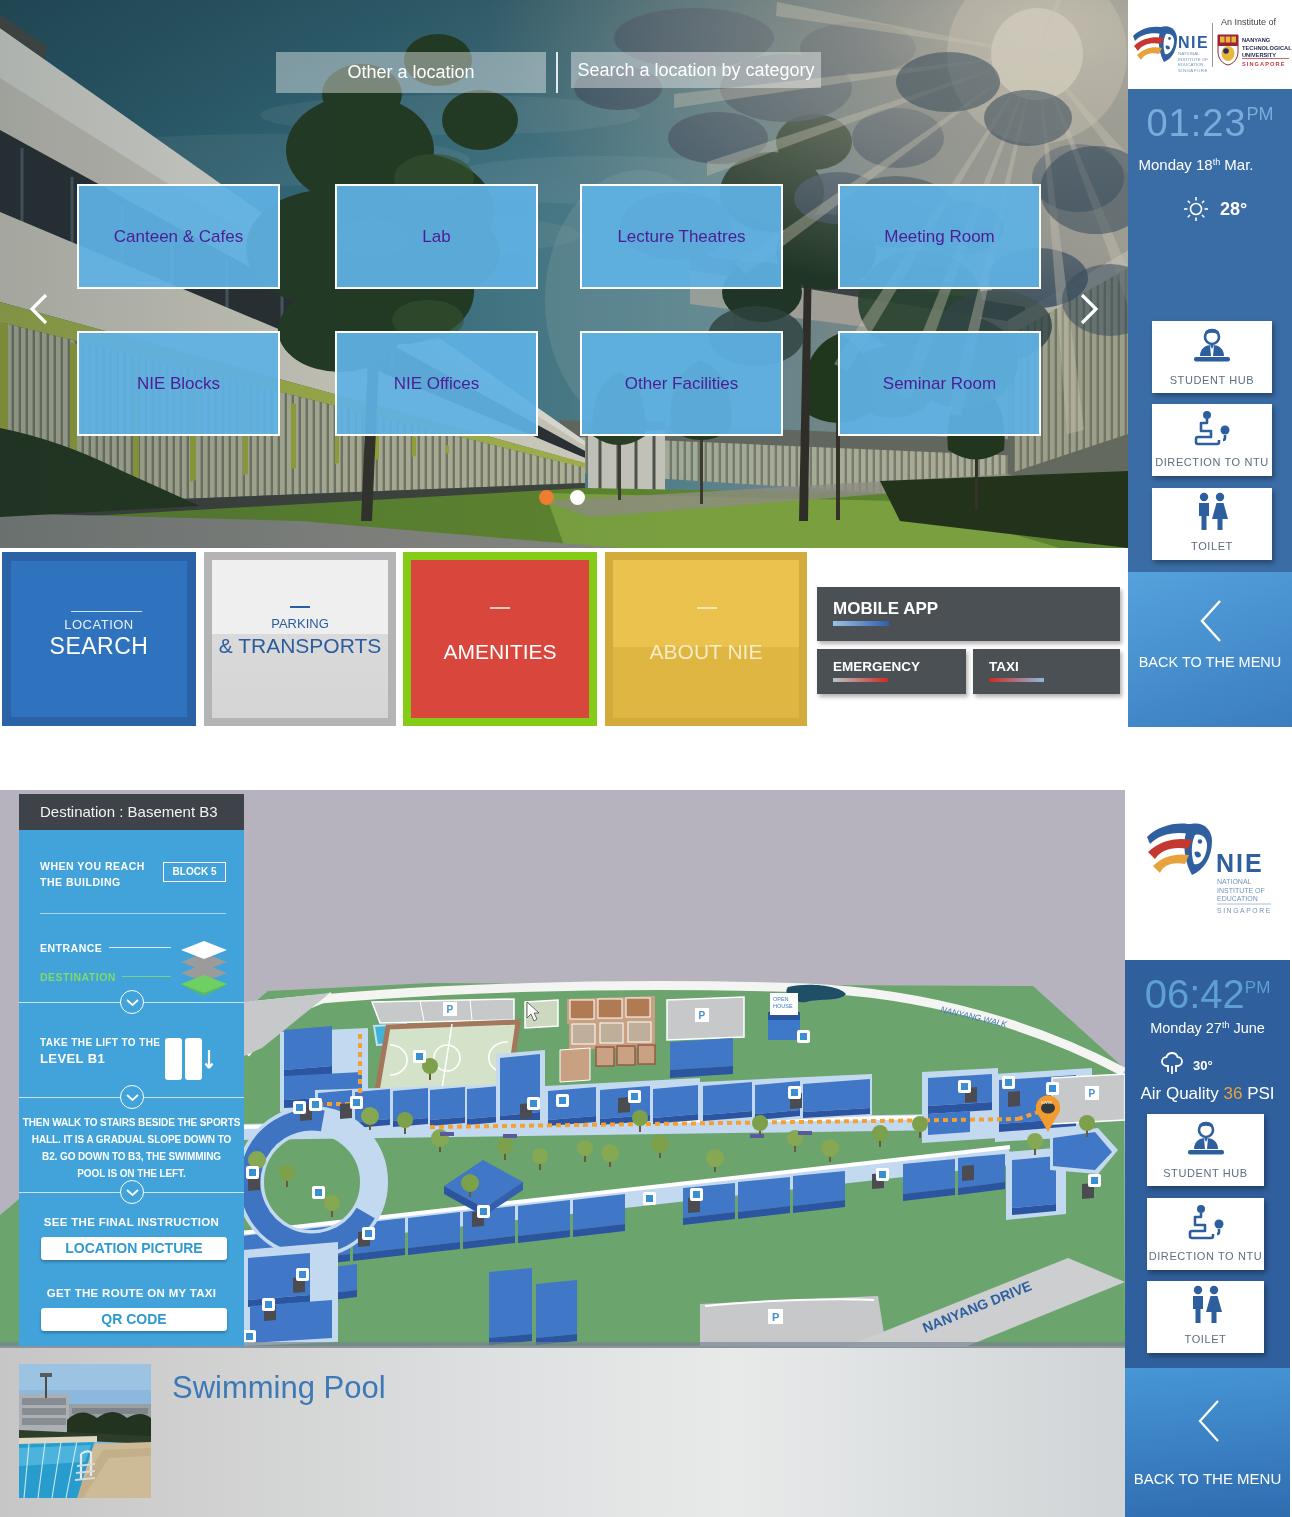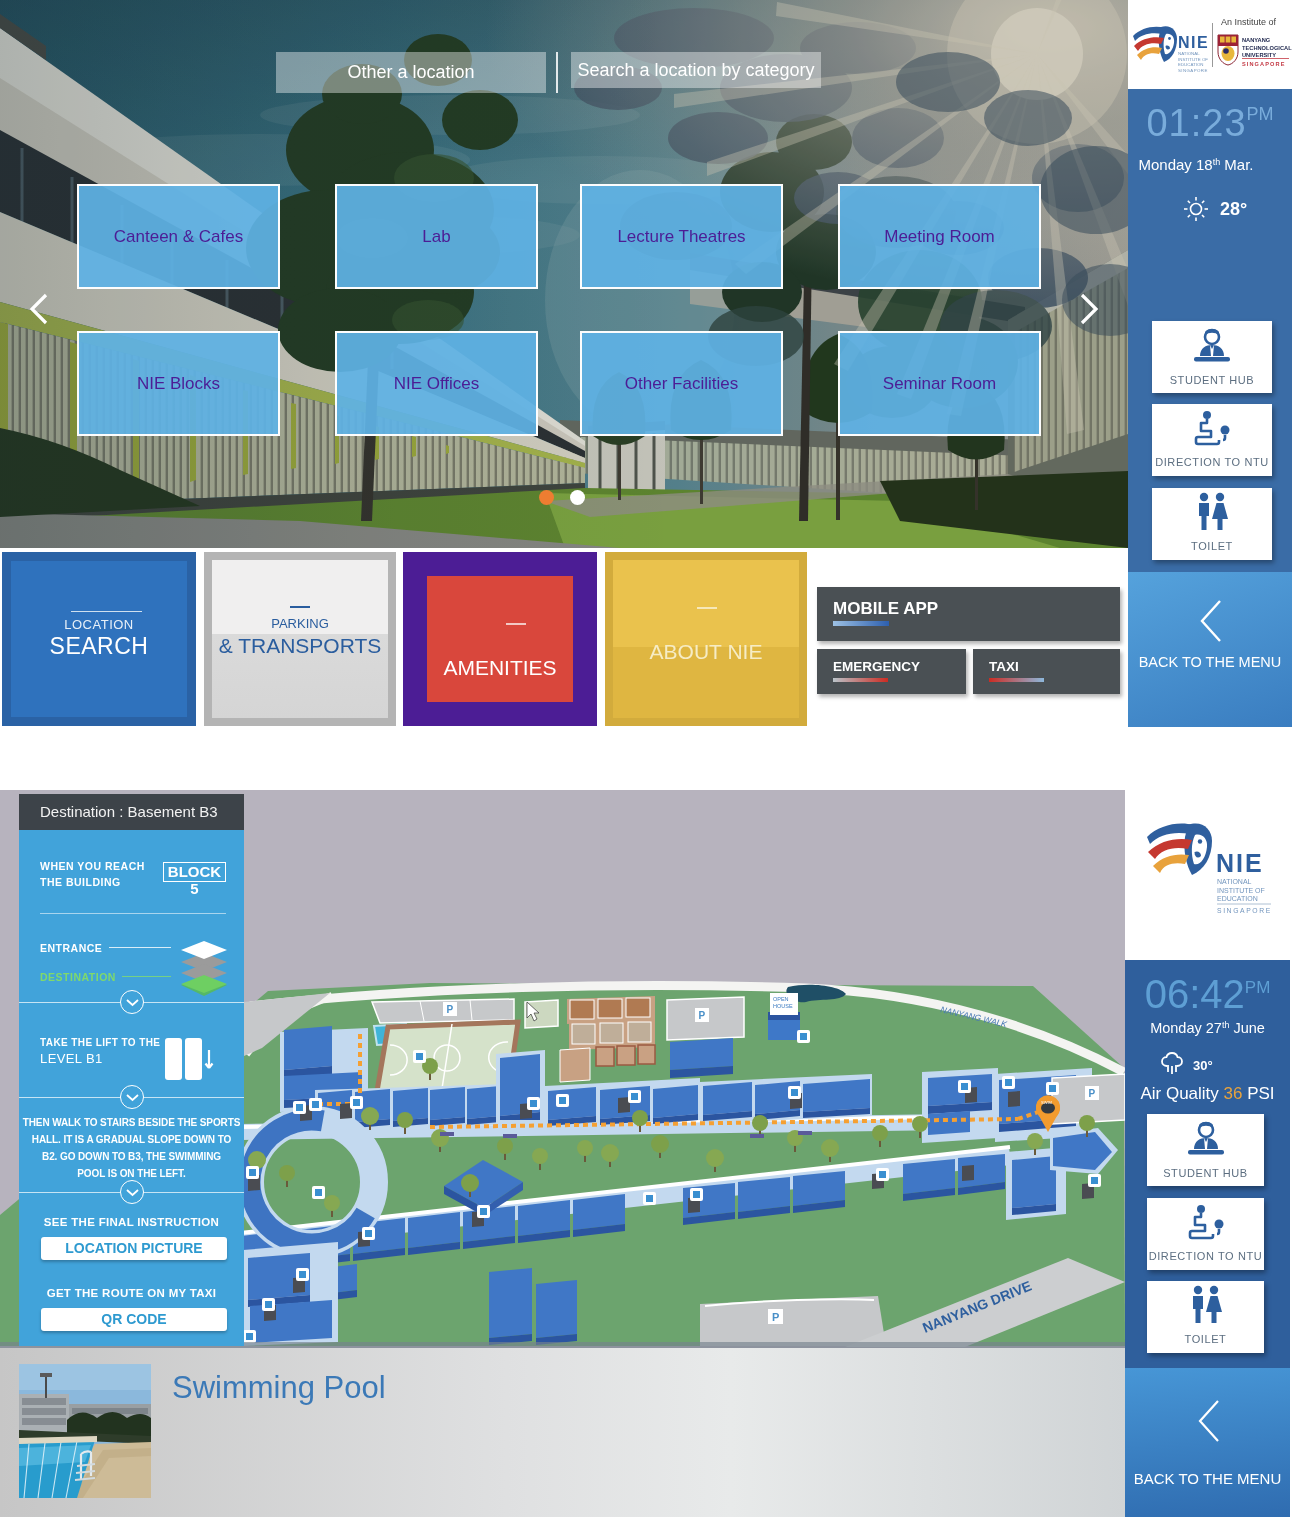--- a/index.html
+++ b/index.html
@@ -293,21 +293,21 @@
   </div>
 
   <div class="abs" style="left:204px;top:552px;width:192px;height:174px;background:#b4b4b4;padding:8px">
     <div style="width:100%;height:100%;background:linear-gradient(#f0efef 0%,#f0efef 47%,#dadada 47%,#d5d5d5 100%);position:relative">
       <div class="abs" style="left:78px;top:46px;width:20px;height:2px;background:#2a5d9e"></div>
       <div class="navtxt abs" style="left:0;top:56px;width:100%;color:#2a5d9e;font-size:13px">PARKING</div>
       <div class="navtxt abs" style="left:0;top:74px;width:100%;color:#2a5d9e;font-size:21px">&amp; TRANSPORTS</div>
     </div>
   </div>
 
-  <div class="abs" style="left:403px;top:552px;width:194px;height:174px;background:#4c1d95;padding:24px">
+  <div class="abs" style="left:403px;top:552px;width:194px;height:174px;background:#84cc16;padding:8px">
     <div style="width:100%;height:100%;background:#d9473c;position:relative">
       <div class="abs" style="left:79px;top:47px;width:20px;height:2px;background:#f3c9c5"></div>
       <div class="navtxt abs" style="left:0;top:80px;width:100%;color:#fff;font-size:21px">AMENITIES</div>
     </div>
   </div>
 
   <div class="abs" style="left:605px;top:552px;width:202px;height:174px;background:#d2ab3c;padding:8px">
     <div style="width:100%;height:100%;background:linear-gradient(#eac24d 0%,#eac24d 55%,#dfb641 55%,#dfb641 100%);position:relative">
       <div class="abs" style="left:84px;top:47px;width:20px;height:2px;background:#f6e8b9"></div>
       <div class="navtxt abs" style="left:0;top:80px;width:100%;color:#f6ecc5;font-size:21px">ABOUT NIE</div>
@@ -903,21 +903,21 @@
 <rect x="0" y="552" width="1125" height="6" fill="#77828e" opacity="0.65"></rect>
 </svg>
 </div>
 
   <div class="abs" style="left:19px;top:4px;width:225px;height:36px;background:#3d4349;color:#f2f2f2;font-size:15px;line-height:36px;padding-left:21px">Destination : Basement B3</div>
 
   <div class="abs" style="left:19px;top:40px;width:225px;height:516px;background:#41a3da;color:#fff">
 
     <div class="abs" style="left:21px;top:28px;font-size:10.5px;font-weight:bold;letter-spacing:0.5px;line-height:16px">WHEN YOU REACH<br>THE BUILDING</div>
 
-    <div class="abs" style="left:144px;top:32px;width:63px;height:20px;border:1.5px solid #fff;font-size:15px;font-weight:bold;text-align:center;line-height:17px">BLOCK 5</div>
+    <div class="abs" style="left:144px;top:32px;width:63px;height:20px;border:1.5px solid #fff;font-size:10px;font-weight:bold;text-align:center;line-height:17px">BLOCK 5</div>
 
     <div class="abs" style="left:21px;top:83px;width:186px;height:1px;background:rgba(255,255,255,0.55)"></div>
 
     <div class="abs" style="left:21px;top:112px;font-size:10.5px;font-weight:bold;letter-spacing:0.5px">ENTRANCE</div>
     <div class="abs" style="left:90px;top:117px;width:62px;height:1px;background:rgba(255,255,255,0.8)"></div>
 
     <div class="abs" style="left:21px;top:141px;font-size:10.5px;font-weight:bold;letter-spacing:0.5px;color:#7fd96c">DESTINATION</div>
     <div class="abs" style="left:103px;top:146px;width:49px;height:1px;background:rgba(130,220,110,0.8)"></div>
 
     <svg class="abs" style="left:160px;top:110px" width="50" height="60" viewBox="0 0 50 60">
@@ -928,21 +928,21 @@
       <path d="M25 1 L2 10 L25 19 L48 10 Z" fill="#fff"></path>
     </svg>
 
     <div class="abs" style="left:0;top:172px;width:225px;height:1px;background:rgba(255,255,255,0.7)"></div>
     <div class="abs" style="left:101px;top:160px;width:24px;height:24px;border:1.6px solid #fff;border-radius:50%;background:#41a3da"></div>
     <svg class="abs" style="left:106px;top:168px" width="15" height="10">
         <path d="M2 2 L7.5 7 L13 2" stroke="#fff" stroke-width="1.8" fill="none"></path>
       </svg>
 
     <div class="abs" style="left:21px;top:207px;font-size:10px;font-weight:bold;letter-spacing:0.4px">TAKE THE LIFT TO THE</div>
-    <div class="abs" style="left:21px;top:221px;font-size:13px;font-weight:normal;letter-spacing:0.4px">LEVEL B1</div>
+    <div class="abs" style="left:21px;top:221px;font-size:13px;font-weight:bold;letter-spacing:0.4px">LEVEL B1</div>
 
     <svg class="abs" style="left:146px;top:208px" width="56" height="44" viewBox="0 0 56 44">
       <rect x="0" y="0" width="17" height="42" rx="3" fill="#fff"></rect>
       <rect x="20" y="0" width="17" height="42" rx="3" fill="#fff"></rect>
       <path d="M44 12 L44 30 M44 30 L40.5 25.5 M44 30 L47.5 25.5" stroke="#fff" stroke-width="2.2" fill="none"></path>
     </svg>
 
     <div class="abs" style="left:0;top:267px;width:225px;height:1px;background:rgba(255,255,255,0.7)"></div>
     <div class="abs" style="left:101px;top:255px;width:24px;height:24px;border:1.6px solid #fff;border-radius:50%;background:#41a3da"></div>
     <svg class="abs" style="left:106px;top:263px" width="15" height="10">

